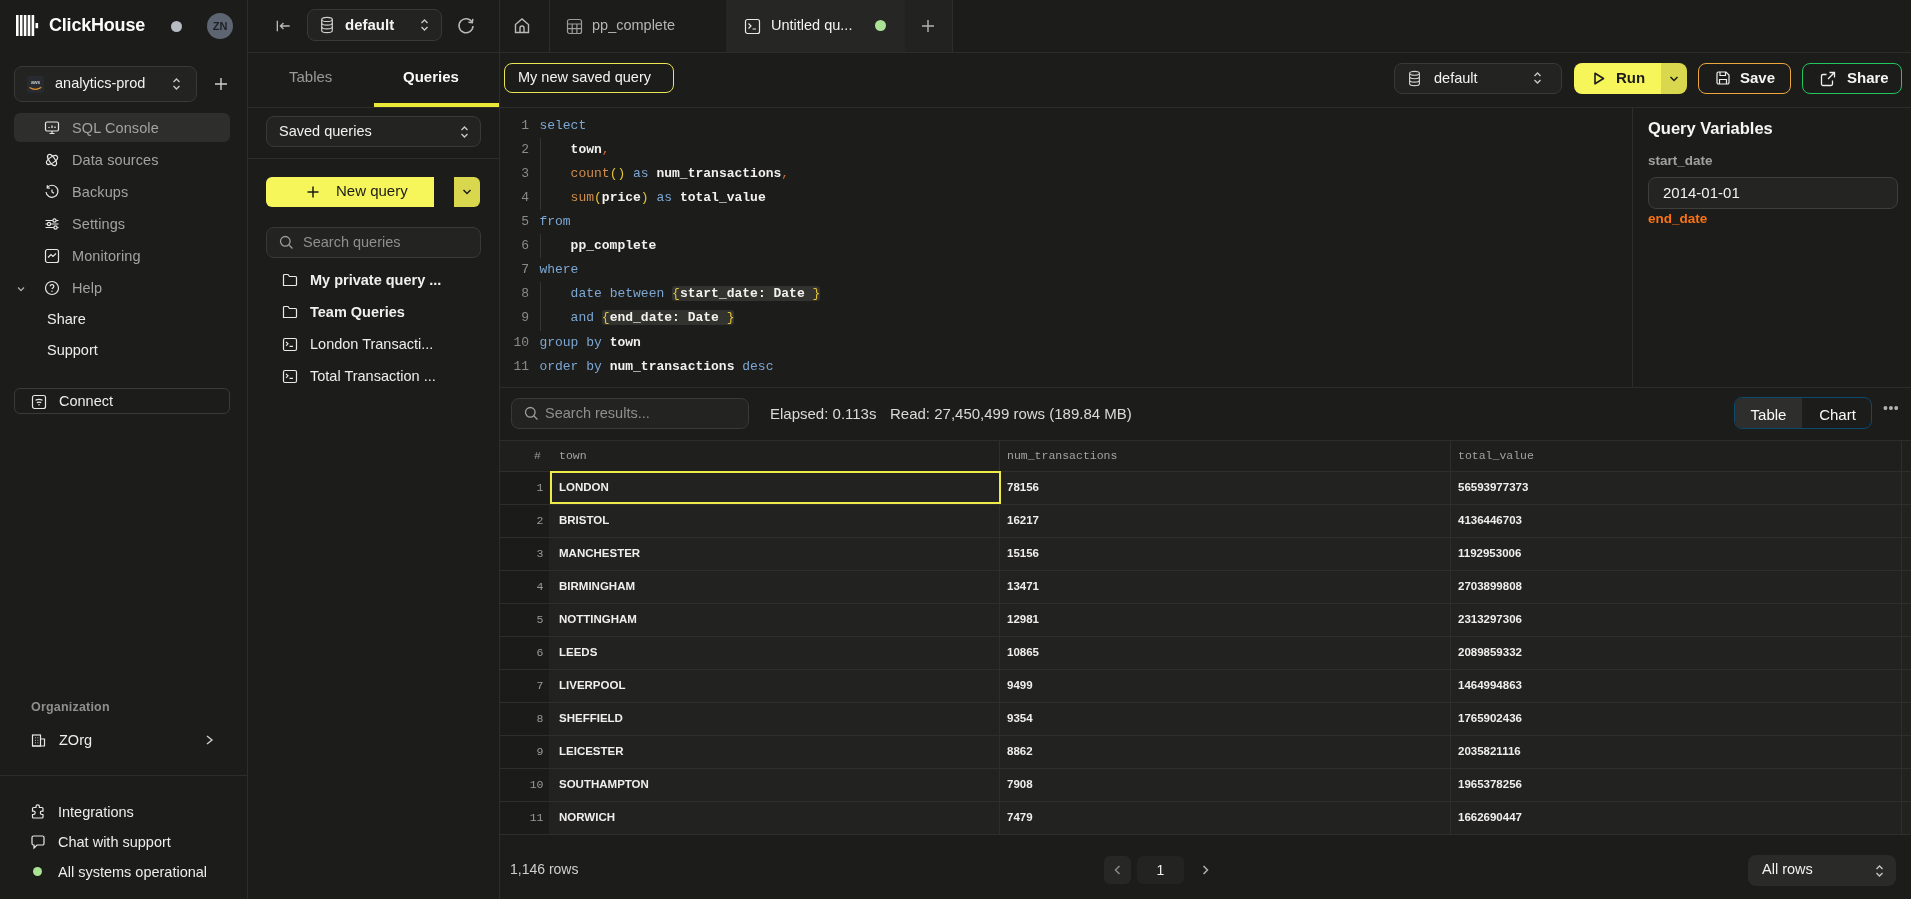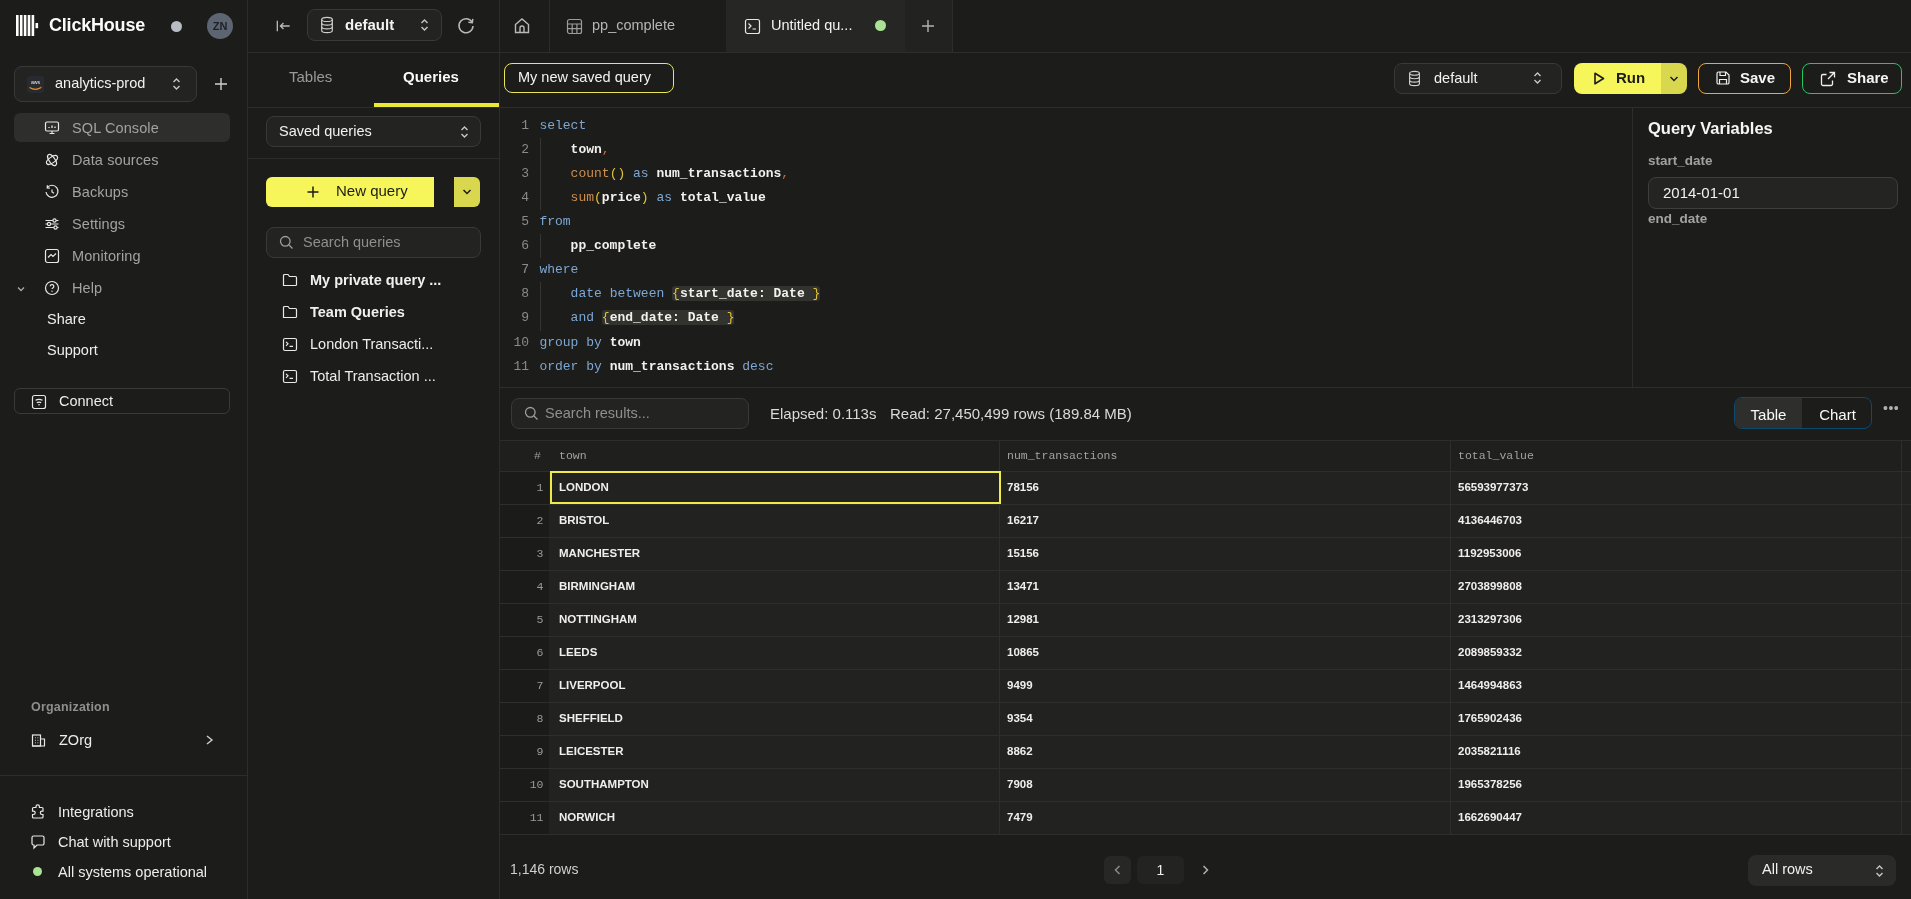--- a/index.html
+++ b/index.html
@@ -362,21 +362,21 @@
       <div class="abs" style="left:40px;top:127.3px;width:1px;height:24.059999999999988px;background:#343432"></div>
       <div class="abs" style="left:40px;top:175.42px;width:1px;height:48.120000000000005px;background:#343432"></div>
     </div>
 
 <div class="abs" style="left:1632px;top:108px;width:279px;height:279px;border-left:1px solid #2d2d2b">
   <div class="abs" style="left:15px;top:11px;font-size:16.5px;font-weight:bold;color:#f5f5f3">Query Variables</div>
   <div class="abs" style="left:15px;top:45px;font-size:13.5px;font-weight:bold;color:#a0a09e">start_date</div>
   <div class="abs" style="left:15px;top:69px;width:250px;height:32px;background:#242422;border:1px solid #3e3e3c;border-radius:8px">
     <div class="abs" style="left:14px;top:6px;font-size:15px;color:#f1f1ef">2014-01-01</div>
   </div>
-  <div class="abs" style="left:15px;top:103px;font-size:13.5px;font-weight:bold;color:#a3a3a3">end_date</div>
+  <div class="abs" style="left:15px;top:103px;font-size:13.5px;font-weight:bold;color:#f97316">end_date</div>
 </div>
 
 <div class="abs" style="left:500px;top:387px;width:1411px;height:1px;background:#2d2d2b"></div>
 <div class="abs" id="results" style="left:500px;top:388px;width:1411px;height:511px">
 
   <div class="select" style="left:11px;top:10px;width:238px;height:31px"></div>
   <svg class="abs" style="left:24px;top:18px" width="15" height="15" viewBox="0 0 15 15">
         <g stroke="#9d9d9b" stroke-width="1.3" fill="none">
           <circle cx="6.3" cy="6.3" r="4.8"></circle>
           <path d="M10 10 L13.5 13.5"></path>

